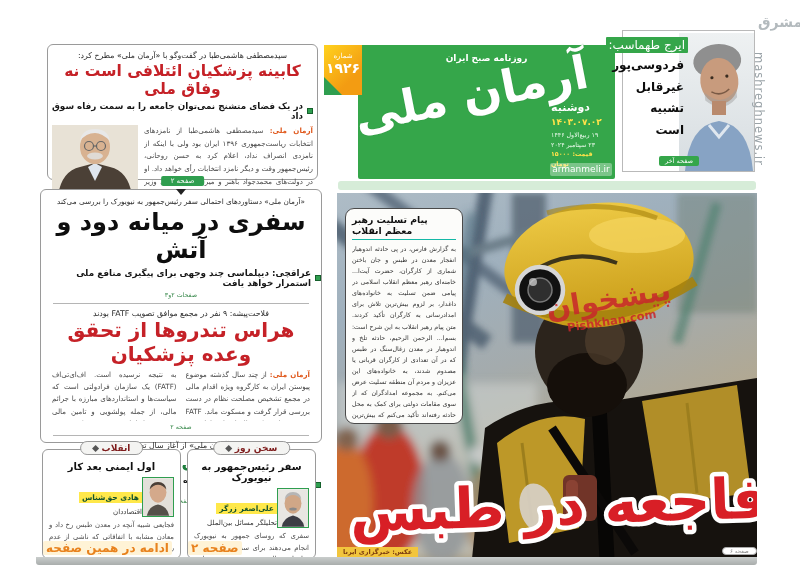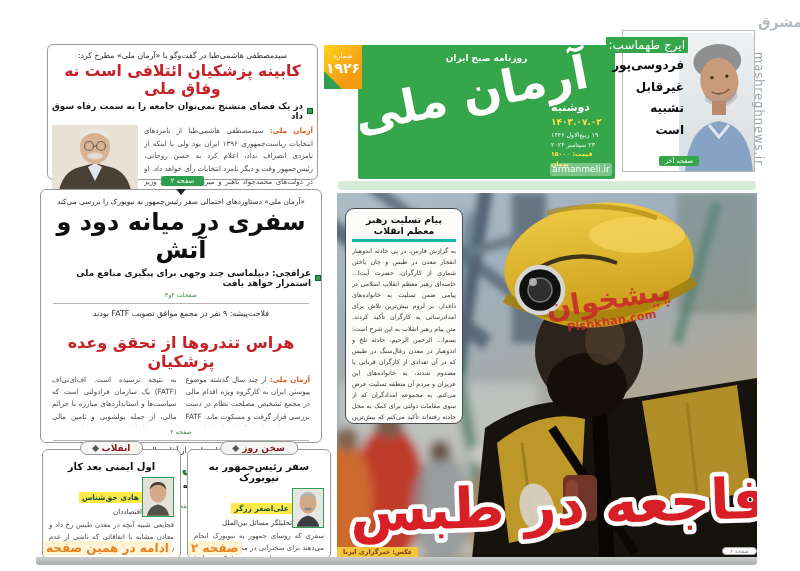--- a/index.html
+++ b/index.html
@@ -10,21 +10,21 @@
   
   .masthead { left:358px; top:45px; width:257px; height:134px; background:#35a64a; border-radius:2px; overflow:visible; }
   .m-tagline { position:absolute; top:8px; left:40px; right:40px; text-align:center; color:#fff; font-size:9px; font-weight:bold; }
   .m-logo { position:absolute; top:26px; left:-12px; width:250px; text-align:center; color:#fff; font-size:46px; font-weight:bold; letter-spacing:-3px; transform:rotate(-11deg); line-height:1; text-shadow:0 0 1px #2c8a3e; }
   .m-dates { position:absolute; top:54px; left:193px; width:60px; text-align:left; color:#fff; line-height:1.55; }
   .m-day { font-size:11px; font-weight:bold; }
   .m-solar { font-size:9px; font-weight:bold; color:#ffe24a; }
   .m-small { font-size:6.3px; color:#eafaec; }
   .m-price { font-size:6.3px; color:#ffe24a; font-weight:bold; }
   .m-site { position:absolute; bottom:3px; left:192px; width:62px; height:13px; background:rgba(255,255,255,.35); border-radius:2px; color:#fff; font-size:9px; text-align:center; line-height:13px; }
-  .issue-badge { left:324px; top:45px; width:38px; height:44px; background:linear-gradient(135deg,#ffd21e 0%,#f39c12 70%); text-align:center; color:#fff; overflow:hidden; }
+  .issue-badge { left:324px; top:45px; width:38px; height:50px; background:linear-gradient(135deg,#ffd21e 0%,#f39c12 70%); text-align:center; color:#fff; overflow:hidden; }
   .issue-badge .tri { position:absolute; left:0; bottom:0; width:0; height:0; border-style:solid; border-width:18px 0 0 18px; border-color:transparent transparent transparent #2f9e4f; }
   .ib-label { display:block; margin-top:7px; font-size:7px; }
   .ib-num { display:block; font-size:14px; font-weight:bold; }
   .pale-strip { left:338px; top:181px; width:418px; height:9px; background:#d6ecd8; border-radius:3px; }
 
   
   .fbox { left:622px; top:30px; width:133px; height:142px; background:#fff; border:1px solid #b9b9b9; }
   .f-photo { position:absolute; left:56px; top:2px; }
   .f-tag { position:absolute; right:66px; top:6px; background:#35a64a; color:#fff; font-size:12px; padding:1px 3px; border-radius:1px; white-space:nowrap; }
   .f-title { position:absolute; right:70px; top:24px; width:58px; font-size:12px; font-weight:bold; color:#0d0d0d; line-height:1.8; text-align:right; }
@@ -51,47 +51,47 @@
   .taba .body { flex:1; font-size:7.1px; line-height:1.78; text-align:justify; color:#4a4a4a; overflow:hidden; }
   .lead { color:#e0591d; font-weight:bold; }
   .t-photo { flex:none; border:1px solid #cfcab e; }
   .t-pill { position:absolute; bottom:-7px; left:50%; transform:translateX(-50%); }
 
   
   .mid { left:40px; top:189px; width:282px; height:254px; padding-top:7px; }
   .notch { position:absolute; top:-1px; left:50%; transform:translateX(-50%); width:0; height:0; border-left:5px solid transparent; border-right:5px solid transparent; border-top:6px solid #222; }
   .mid .h1 { text-align:center; font-size:24px; font-weight:bold; color:#0e0e0e; letter-spacing:-1.5px; margin-top:2px; }
   .mid .sub1 { margin-top:4px; font-size:8.8px; font-weight:bold; color:#161616; }
-  .mid .h2 { text-align:center; font-size:16px; font-weight:bold; color:#c52127; margin-top:15px; letter-spacing:-0.5px; }
+  .mid .h2 { text-align:center; font-size:20px; font-weight:bold; color:#c52127; margin-top:0; letter-spacing:-0.5px; }
   .cols { display:flex; gap:9px; padding:0 11px; margin-top:3px; height:52px; overflow:hidden; }
   .col { flex:1; font-size:7.1px; line-height:1.72; text-align:justify; color:#4a4a4a; overflow:hidden; }
   .mid .h3 { text-align:center; font-size:18px; font-weight:bold; color:#1e7e3c; margin-top:1px; }
   .mid .sub3 { margin-top:3px; font-size:8.3px; font-weight:bold; color:#161616; }
 
   
   .abox { top:449px; height:110px; padding-top:2px; }
   .note { left:42px; width:139px; }
-  .speech { left:187px; width:144px; }
+  .speech { left:187px; width:129px; }
   .abox .tab { position:absolute; top:-9px; left:50%; transform:translateX(-50%); background:#f4f4f2; border:1px solid #999; border-radius:9px; padding:1px 12px; font-size:9px; font-weight:bold; color:#7e1c1c; white-space:nowrap; display:flex; align-items:center; gap:4px; }
   .diamond { width:5px; height:5px; background:#555; transform:rotate(45deg); flex:none; }
   .abox .title { margin-top:9px; text-align:center; font-size:10px; font-weight:bold; color:#101010; }
   .arow { display:flex; gap:0; padding:0 6px; margin-top:5px; align-items:flex-start; }
   .a-photo { flex:none; border:1px solid #2f9e4f; }
   .a-meta { padding-top:8px; }
   .a-name { display:inline-block; background:#ffe84a; color:#14532d; font-size:7.5px; font-weight:bold; padding:1px 3px; }
   .a-role { font-size:7px; color:#333; margin-top:4px; }
   .abody { padding:0 6px; margin-top:3px; font-size:6.9px; line-height:1.7; text-align:justify; color:#4a4a4a; height:33px; overflow:hidden; }
   .alink { position:absolute; bottom:3px; left:0; font-size:12px; font-weight:bold; color:#e8821e; background:#fff3d6; padding:0 3px; border-radius:2px; }
 
   
   .photo-wrap { left:337px; top:193px; width:420px; height:364px; overflow:hidden; }
   .photo-base { position:absolute; inset:0; background:linear-gradient(160deg,#aebcc6 0%,#9fb0bd 25%,#a4abad 45%,#b3a88f 68%,#8e7f66 100%); }
   .scene { position:absolute; inset:0; }
   .cond { position:absolute; left:8px; top:15px; width:118px; height:216px; background:#fcfcfa; border:1.5px solid #4a4a4a; border-radius:9px; padding:5px 6px; }
-  .cond .ct { font-size:9.3px; font-weight:bold; text-align:center; color:#101010; padding-bottom:3px; border-bottom:3px solid #14b8a6; margin-bottom:3px; }
+  .cond .ct { font-size:9.3px; font-weight:bold; text-align:left; color:#101010; padding-bottom:3px; border-bottom:1px solid #14b8a6; margin-bottom:3px; }
   .cond .cb { font-size:6.3px; line-height:1.76; text-align:justify; color:#333; height:178px; overflow:hidden; }
   .pish { position:absolute; left:205px; top:92px; width:135px; text-align:center; transform:rotate(-9deg); color:#c8262b; opacity:.85; }
   .pish .fa { font-size:29px; font-weight:bold; line-height:1; }
   .pish .en { font-size:11.5px; font-weight:bold; }
   .headline-svg { position:absolute; left:0; bottom:6px; width:420px; height:102px; overflow:visible; }
   .credit { position:absolute; left:0; bottom:0; background:#f2c53d; color:#7a3b10; font-size:6.5px; font-weight:bold; padding:1px 6px; }
   .pbadge { position:absolute; left:385px; bottom:2px; background:#fff; border:1px solid #aaa; border-radius:7px; font-size:5.5px; color:#888; padding:0 7px; }
 
   .bottom-shadow { left:36px; top:557px; width:721px; height:8px; background:linear-gradient(#c9cdcc,#a9adac); border-radius:0 0 3px 3px; }
 </style>

